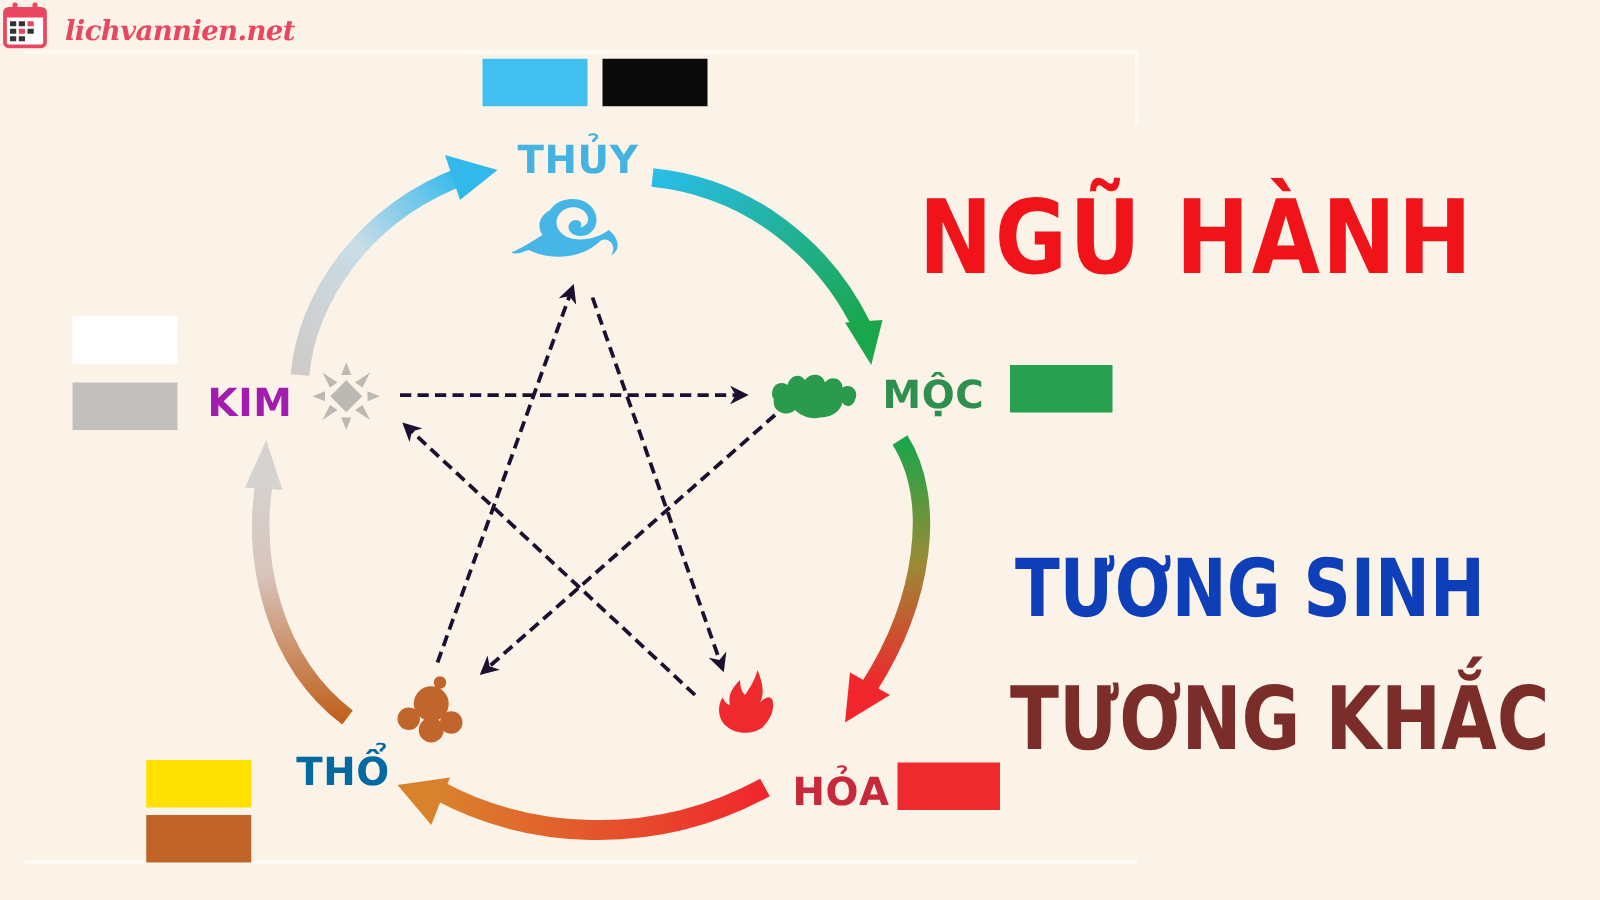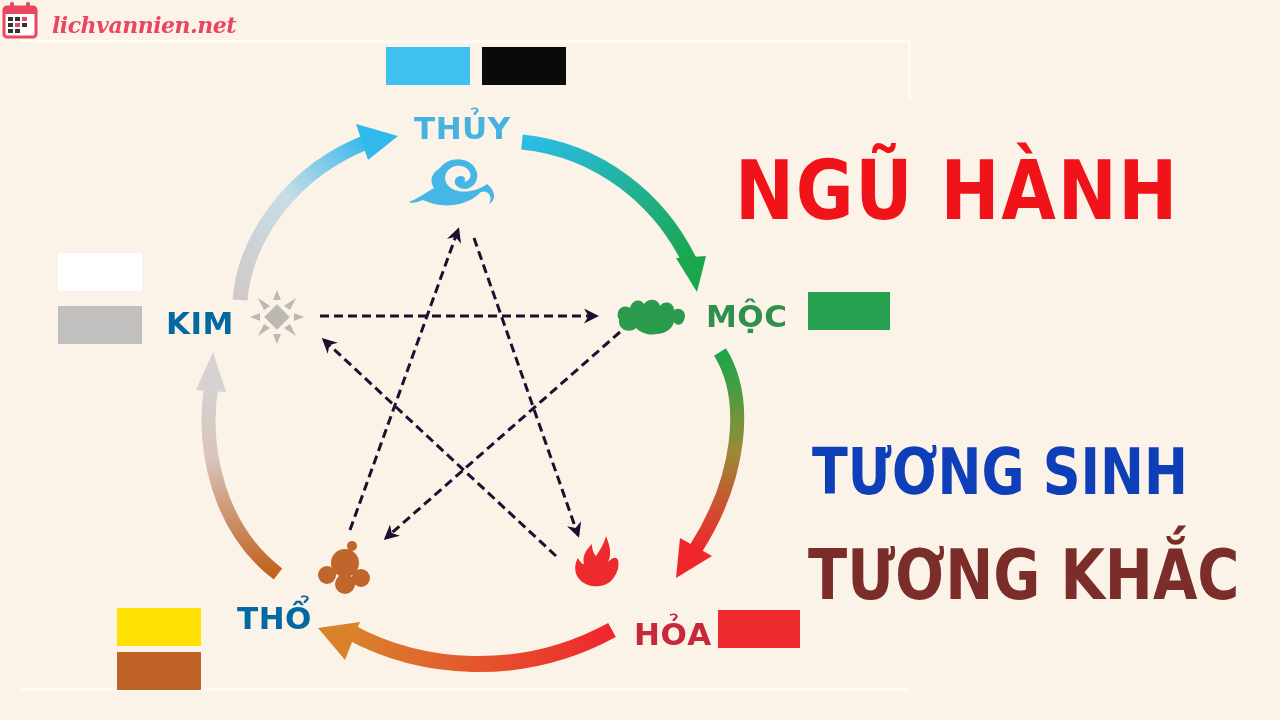--- a/index.html
+++ b/index.html
@@ -153,21 +153,21 @@
       <path d="M296,298 l-12,8 l6,4 Z"></path>
     <path d="M258,336 l12,-8 l-6,-4 Z"></path>
       <path d="M296,336 l-12,-8 l6,-4 Z"></path>
   </g>
 </svg>
 
 <div class="el-label" style="left:414px;top:110px;color:#45b3e0;">THỦY</div>
 <div class="el-label" style="left:706px;top:298px;color:#2e8f4e;text-align:center;">MỘC</div>
 <div class="el-label" style="left:634px;top:616px;color:#c8283c;text-align:center;">HỎA</div>
 <div class="el-label" style="left:237px;top:600px;color:#0369a1;">THỔ</div>
-<div class="el-label" style="left:166px;top:305px;color:#0369a1;">KIM</div>
+<div class="el-label" style="left:166px;top:305px;color:#a21caf;">KIM</div>
 
 <div class="swatch" style="left:386px;top:47px;width:84px;height:38px;background:#3fc0ef;"></div>
 <div class="swatch" style="left:482px;top:47px;width:84px;height:38px;background:#0a0a0a;"></div>
 <div class="swatch" style="left:808px;top:292px;width:82px;height:38px;background:#27a04f;"></div>
 <div class="swatch" style="left:718px;top:610px;width:82px;height:38px;background:#ee2a2e;"></div>
 <div class="swatch" style="left:117px;top:608px;width:84px;height:38px;background:#ffe000;"></div>
 <div class="swatch" style="left:117px;top:652px;width:84px;height:38px;background:#bf6426;"></div>
 <div class="swatch" style="left:58px;top:253px;width:84px;height:38px;background:#ffffff;"></div>
 <div class="swatch" style="left:58px;top:306px;width:84px;height:38px;background:#c2c0be;"></div>
 

